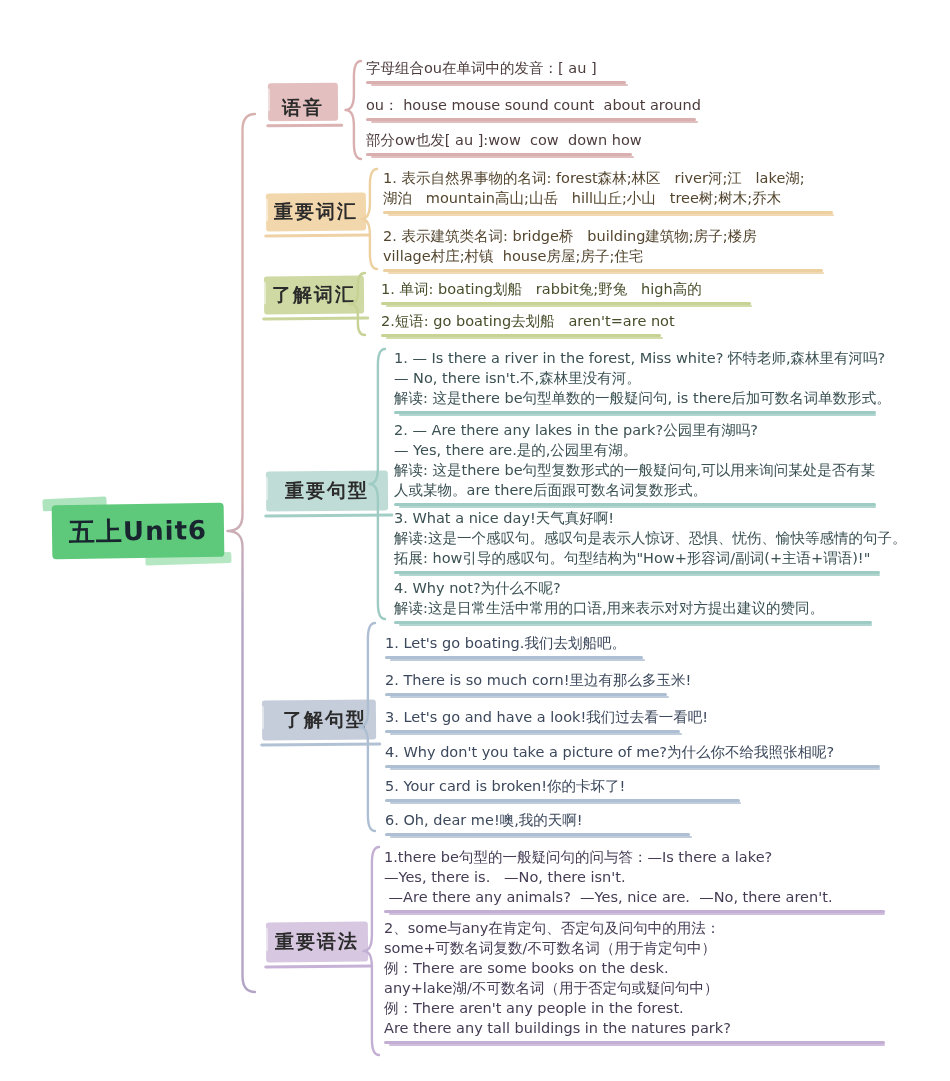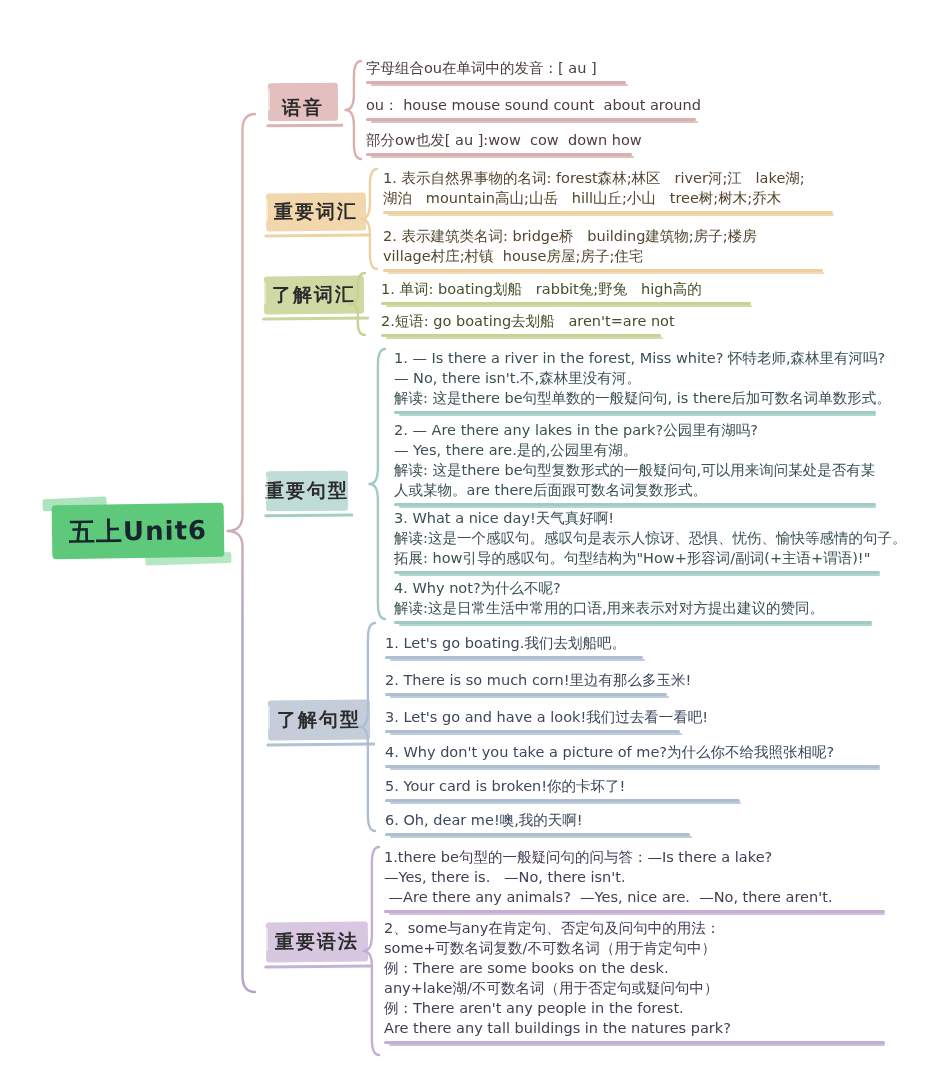--- a/index.html
+++ b/index.html
@@ -105,21 +105,21 @@
 
   <div class="item" style="left: 381px; top: 279px; color: rgb(71, 78, 42);">
     <div class="tline">1. 单词: boating划船   rabbit兔;野兔   high高的</div>
     <div class="uline" style="width: 370px; background-color: rgb(198, 211, 149);"></div>
   </div>
   <div class="item" style="left: 381px; top: 311px; color: rgb(71, 78, 42);">
     <div class="tline">2.短语: go boating去划船   aren't=are not</div>
     <div class="uline" style="width: 280px; background-color: rgb(198, 211, 149);"></div>
   </div>
 
-  <div class="bnode" style="left: 266px; top: 471px; width: 82px; height: 40px; background-color: rgb(192, 220, 214); font-family: Liberation Serif, serif;">
+  <div class="bnode" style="left: 266px; top: 471px; width: 122px; height: 40px; background-color: rgb(192, 220, 214); font-family: Liberation Serif, serif;">
     <i class="tapenick"></i>
     <span class="blabel">重要句型</span>
     <i class="tapeline" style="background-color: rgb(158, 203, 195);"></i>
   </div>
   <svg class="brace" style="left:368px;top:348px;width:18px;height:272px" viewBox="0 0 18 272">
       <path d="M 17 1 Q 9.9 1 9.9 17 L 9.9 120 Q 9.9 136 1.5 136 Q 9.9 136 9.9 152 L 9.9 255 Q 9.9 271 17 271" fill="none" stroke="#9ecbc3" stroke-width="2.4" stroke-linecap="round" stroke-linejoin="round"></path>
     </svg>
 
   <div class="item" style="left: 394px; top: 348px; color: rgb(58, 80, 82);">
     <div class="tline">1. — Is there a river in the forest, Miss white? 怀特老师,森林里有河吗?</div>
@@ -139,21 +139,21 @@
     <div class="tline">解读:这是一个感叹句。感叹句是表示人惊讶、恐惧、忧伤、愉快等感情的句子。</div>
     <div class="tline">拓展: how引导的感叹句。句型结构为"How+形容词/副词(+主语+谓语)!"</div>
     <div class="uline" style="width: 486px; background-color: rgb(158, 203, 195);"></div>
   </div>
   <div class="item" style="left: 394px; top: 578px; color: rgb(58, 80, 82);">
     <div class="tline">4. Why not?为什么不呢?</div>
     <div class="tline">解读:这是日常生活中常用的口语,用来表示对对方提出建议的赞同。</div>
     <div class="uline" style="width: 478px; background-color: rgb(158, 203, 195);"></div>
   </div>
 
-  <div class="bnode" style="left: 268px; top: 700px; width: 102px; height: 40px; background-color: rgb(196, 205, 217);">
+  <div class="bnode" style="left: 262px; top: 700px; width: 102px; height: 40px; background-color: rgb(196, 205, 217); padding-left: 12px;">
     <i class="tapenick"></i>
     <span class="blabel">了解句型</span>
     <i class="tapeline" style="background-color: rgb(174, 191, 211);"></i>
   </div>
   <svg class="brace" style="left:358px;top:622px;width:18px;height:210px" viewBox="0 0 18 210">
       <path d="M 17 1 Q 9.9 1 9.9 17 L 9.9 89 Q 9.9 105 1.5 105 Q 9.9 105 9.9 121 L 9.9 193 Q 9.9 209 17 209" fill="none" stroke="#aebfd3" stroke-width="2.4" stroke-linecap="round" stroke-linejoin="round"></path>
     </svg>
 
   <div class="item" style="left: 385px; top: 633px; color: rgb(60, 72, 92);">
     <div class="tline">1. Let's go boating.我们去划船吧。</div>

